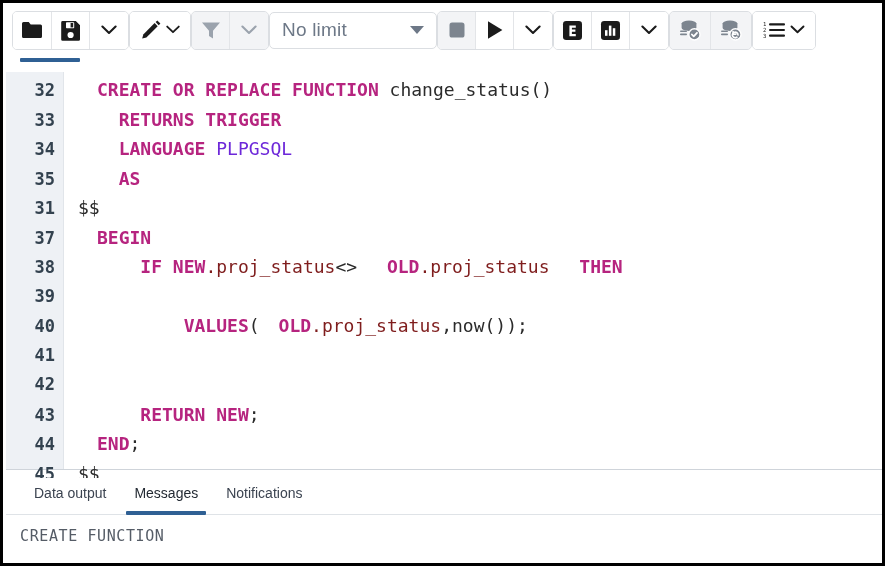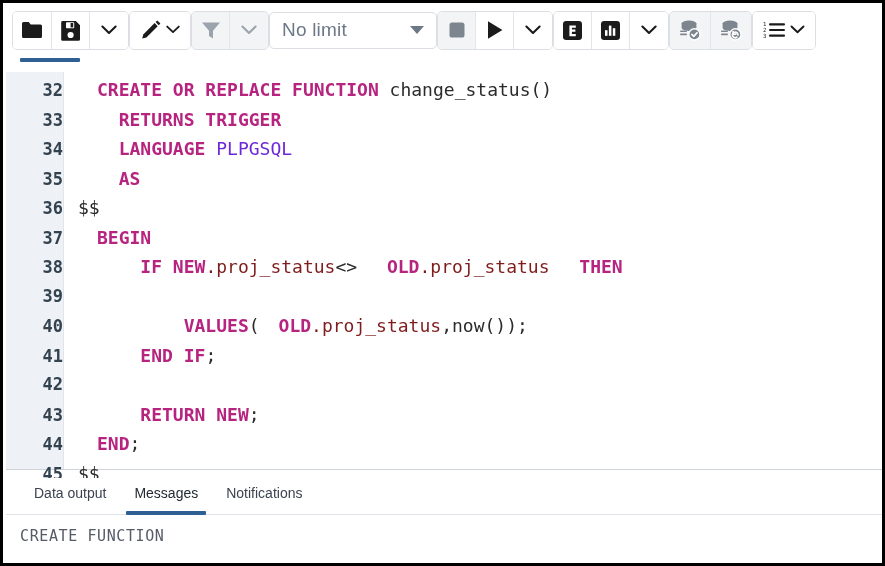--- a/index.html
+++ b/index.html
@@ -150,20 +150,21 @@
   .lines {
     position: relative;
     padding-top: 7px;
   }
   .ln {
     position: relative;
     z-index: 2;
     display: inline-block;
     width: 57px;
     box-sizing: border-box;
+    padding-right: 8px;
     text-align: right;
     font-family: "DejaVu Sans Mono", monospace;
     font-size: 17px;
     color: #33424f;
     font-weight: 600;
   }
   .code {
     position: relative;
     z-index: 2;
     display: inline-block;
@@ -419,41 +420,40 @@
         </div>
         <div class="code-row">
           <span class="ln">34</span>
           <span class="code"><span class="kw">  LANGUAGE </span><span class="pl">PLPGSQL</span></span>
         </div>
         <div class="code-row">
           <span class="ln">35</span>
           <span class="code"><span class="kw">  AS</span></span>
         </div>
         <div class="code-row">
-          <span class="ln">36</span>
+          <span class="ln">31</span>
           <span class="code"><span class="id">$$</span></span>
         </div>
         <div class="code-row">
           <span class="ln">37</span>
           <span class="code"><span class="kw">BEGIN</span></span>
         </div>
         <div class="code-row">
           <span class="ln">38</span>
           <span class="code"><span class="kw">    IF NEW</span><span class="fld">.proj_status</span><span class="id">&lt;&gt; </span><span class="kw">OLD</span><span class="fld">.proj_status</span><span class="kw"> THEN</span></span>
         </div>
         <div class="code-row">
           <span class="ln">39</span>
         </div>
         <div class="code-row">
           <span class="ln">40</span>
           <span class="code"><span class="kw">        VALUES</span><span class="id">(</span><span class="kw">OLD</span><span class="fld">.proj_status</span><span class="id">,now());</span></span>
         </div>
         <div class="code-row">
           <span class="ln">41</span>
-          <span class="code"><span class="kw">    END IF</span><span class="id">;</span></span>
         </div>
         <div class="code-row">
           <span class="ln">42</span>
           <span class="code"><span class="id"></span></span>
         </div>
         <div class="code-row">
           <span class="ln">43</span>
           <span class="code"><span class="kw">    RETURN NEW</span><span class="id">;</span></span>
         </div>
         <div class="code-row">

